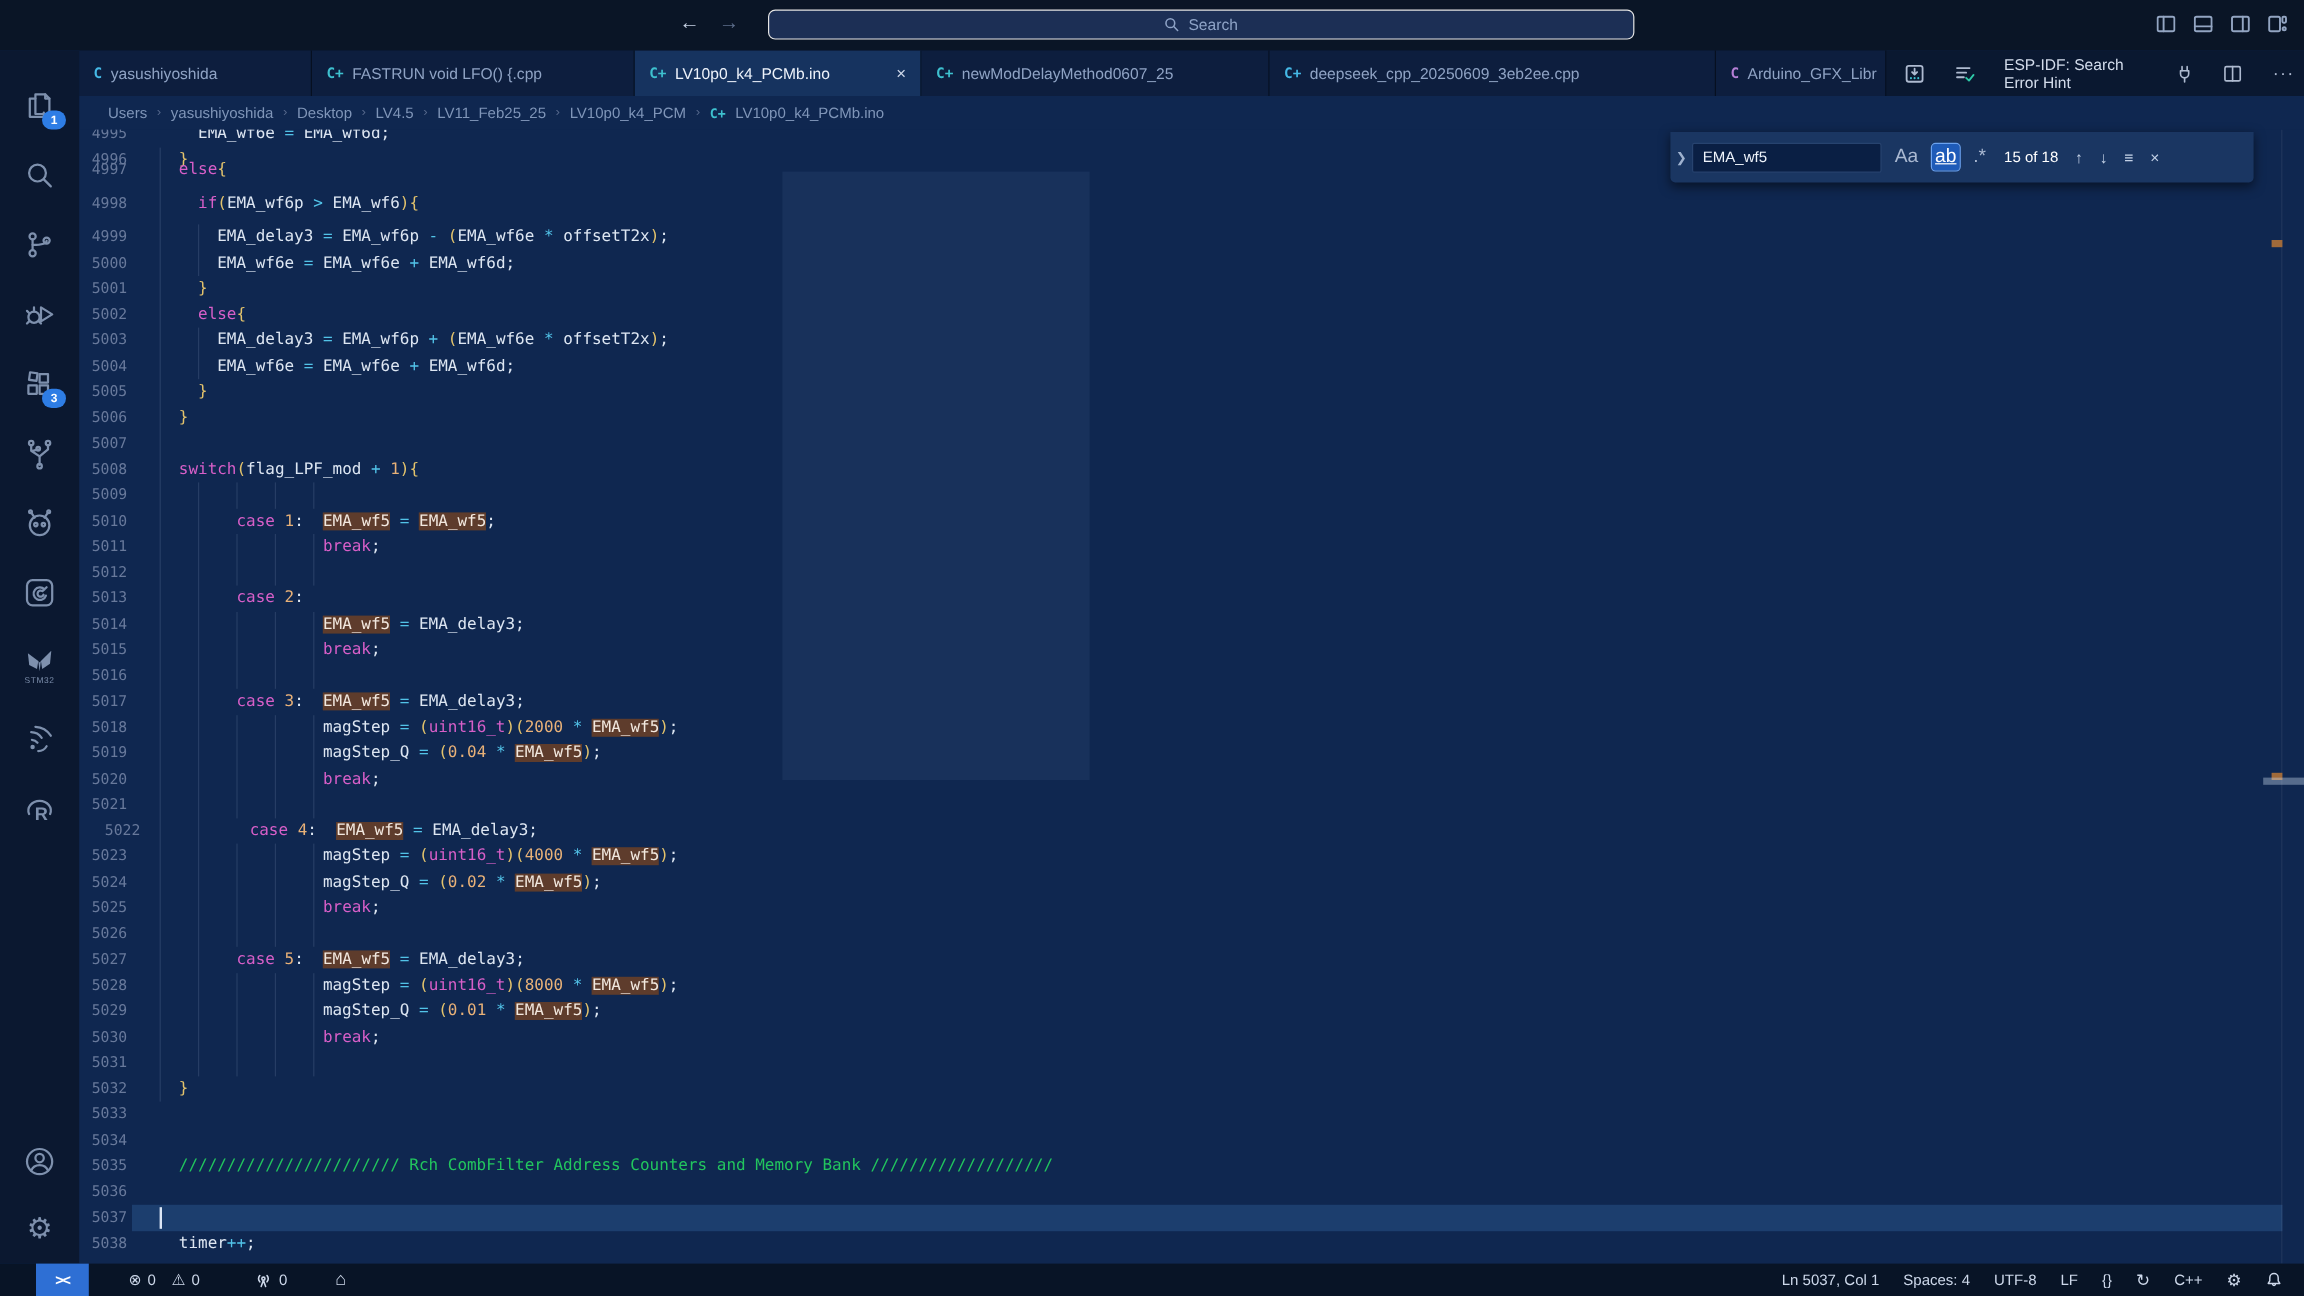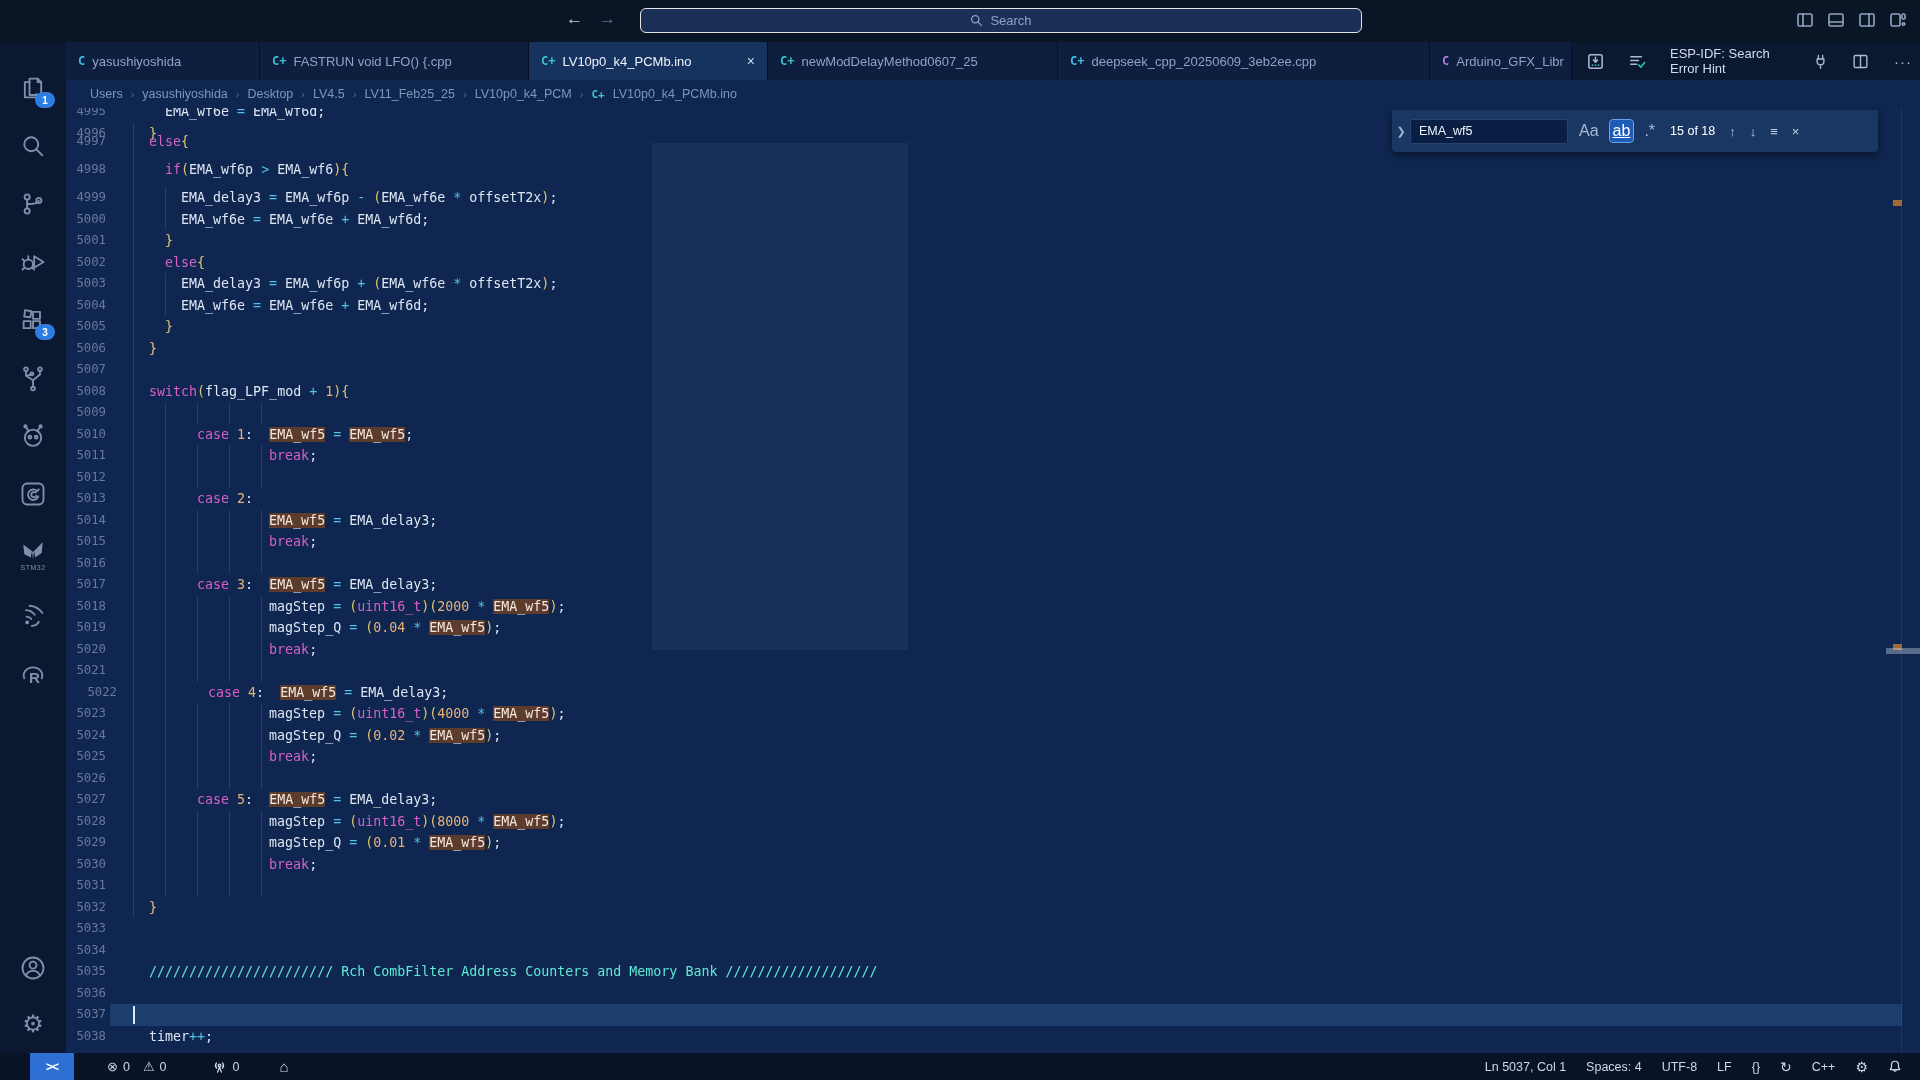--- a/index.html
+++ b/index.html
@@ -44,21 +44,21 @@
   .iguide{position:absolute;width:1px;background:rgba(160,180,210,.16);z-index:2;}
   .code-row{position:absolute;left:66px;right:32px;height:21.5px;line-height:21.5px;z-index:3;
             font-family:"DejaVu Sans Mono",monospace;font-size:13.3px;white-space:pre;}
   .gutter-num{position:absolute;left:0;width:40px;text-align:right;color:#68799b;font-size:12.3px;}
   .code-text{position:absolute;left:67px;top:0;}
   .tk-p{color:#dde6f2;}
   .tk-k{color:#d75fc8;}
   .tk-o{color:#52c3e8;}
   .tk-n{color:#e8b178;}
   .tk-b{color:#e3c36c;}
-  .tk-c{color:#5eead4;margin-top:20px;}
+  .tk-c{color:#22c55e;margin-top:20px;}
   .tk-m{color:#f2e8df;background:#5e3c2c;}
   .cursor{position:absolute;left:133px;top:1006px;width:1.5px;height:18px;background:#dce6f5;z-index:4;}
   
   .findw{position:absolute;left:1392px;top:110px;width:486px;height:42px;background:#1a3662;z-index:7;
          box-shadow:0 3px 9px rgba(0,0,0,.5);border-radius:0 0 4px 4px;display:flex;align-items:center;
          font-size:12.5px;color:#c3d1e6;}
   .findw .chev{width:18px;text-align:center;color:#9fb2cf;font-size:11px;}
   .find-input{width:158px;height:25px;background:#0a1f44;border:1px solid #27436f;border-radius:2px;
               color:#eef3fb;display:flex;align-items:center;padding:0 8px;box-sizing:border-box;}
   .fopt{margin-left:8px;color:#aab9d2;font-size:16px;padding:2px 3px;border-radius:3px;}

